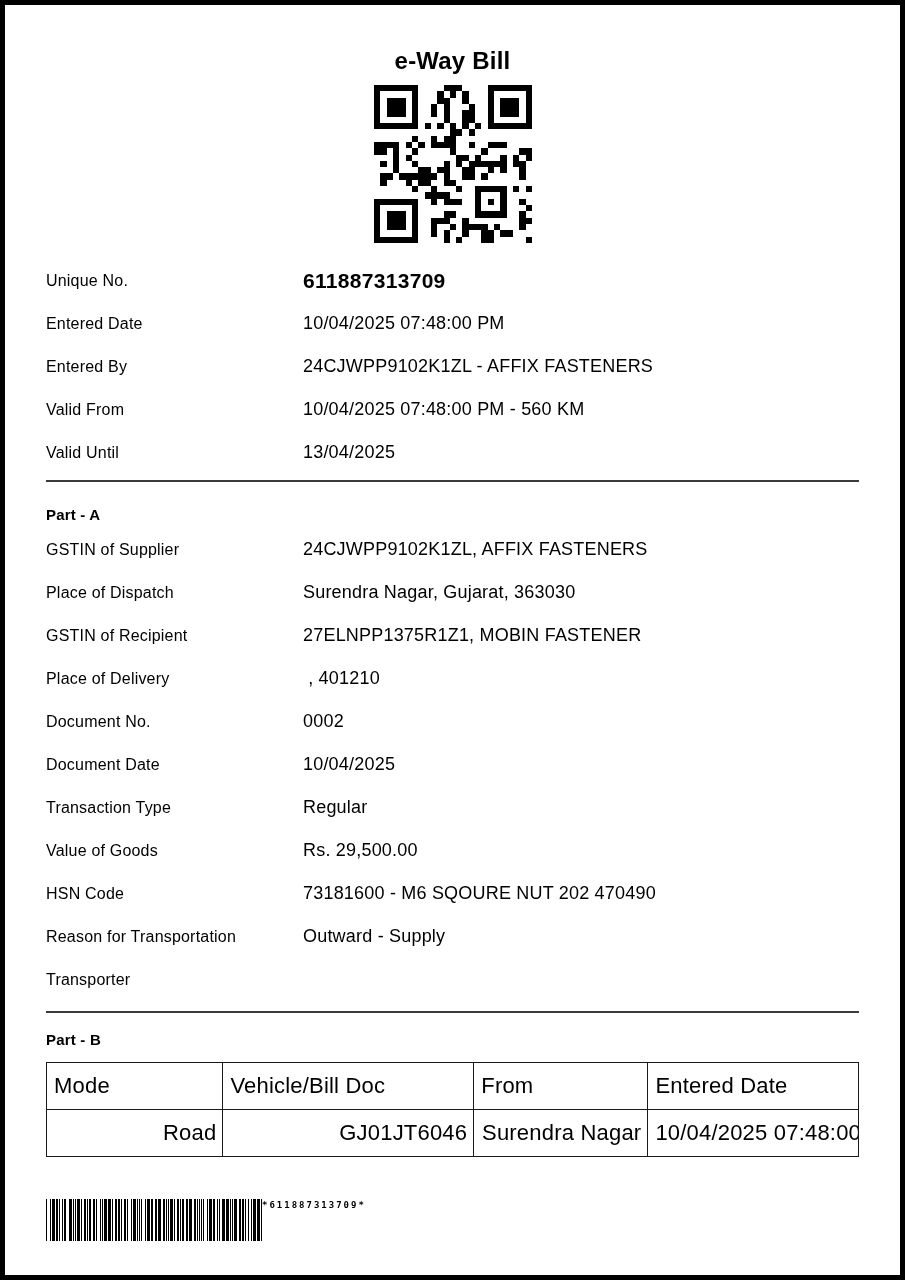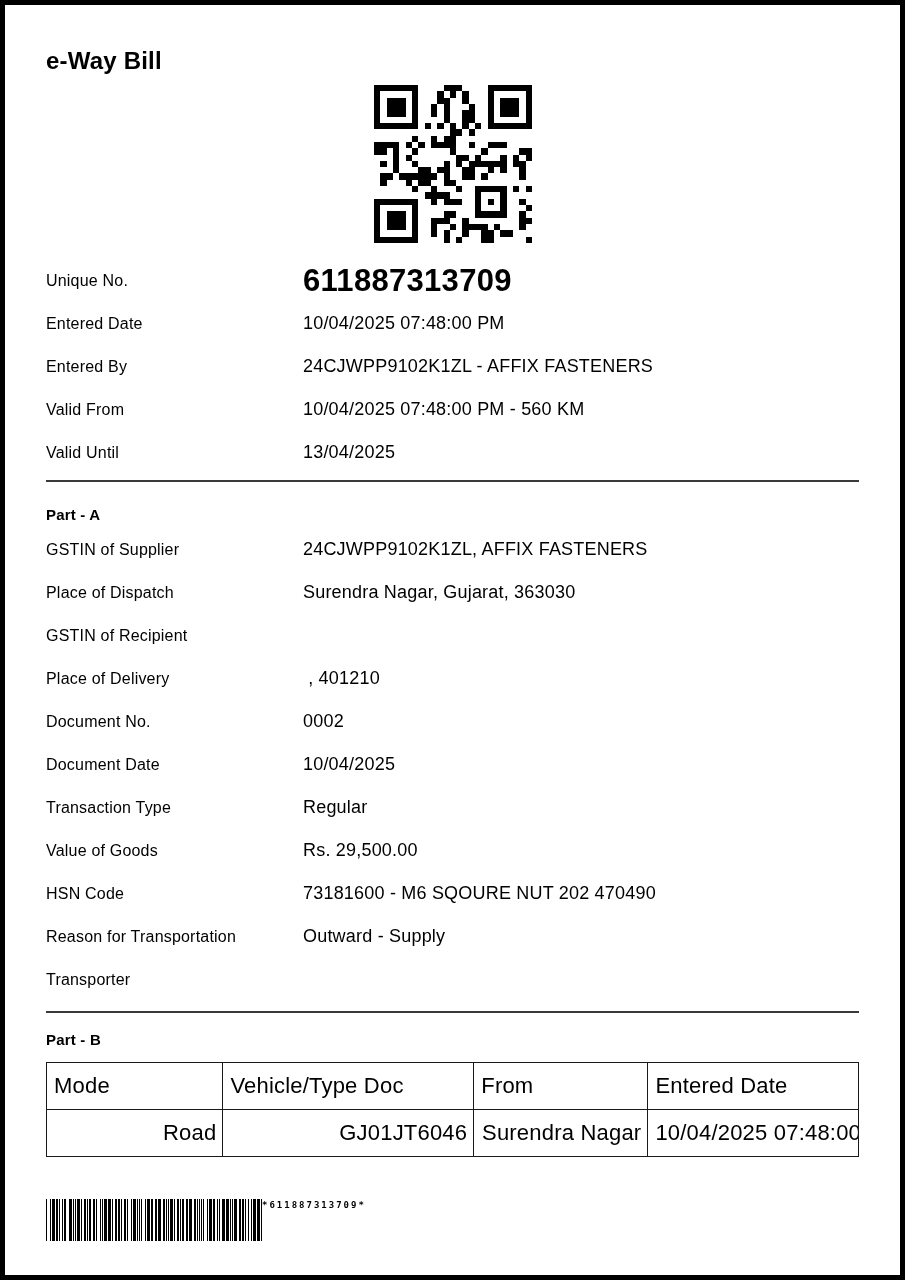--- a/index.html
+++ b/index.html
@@ -3,30 +3,30 @@
 <meta charset="utf-8">
 <style>
   html,body{margin:0;padding:0;background:#fff;}
   .page{
     width:905px;height:1280px;box-sizing:border-box;
     border:5px solid #000;background:#fff;color:#000;
     font-family:"Liberation Sans","DejaVu Sans",sans-serif;
     padding:24px 41px 0 41px;overflow:hidden;
   }
   .doc-title{
-    margin:18px 0 0 0;text-align:left;
+    margin:18px 0 0 0;text-align:center;
     font-size:24px;font-weight:bold;letter-spacing:.2px;line-height:28px;
   }
   .qr-wrap{width:158px;height:158px;margin:10px auto 0 auto;}
   .qr-wrap svg{display:block;width:158px;height:158px;}
   .fields{margin-top:16px;}
   .field-row{display:flex;align-items:center;height:43px;}
   .field-label{width:257px;flex:0 0 257px;font-size:16px;letter-spacing:.2px;}
   .field-value{font-size:18px;letter-spacing:.2px;white-space:pre-wrap;}
-  .field-row.primary .field-value{font-size:31px;font-weight:bold;letter-spacing:.3px;}
+  .field-row.primary .field-value{font-size:21px;font-weight:bold;letter-spacing:.3px;}
   .divider{border:none;border-top:2px solid #3a3a3a;margin:6px 0 0 0;}
   .divider.second{margin-top:10px;}
   .part-heading{margin:24px 0 0 0;font-size:15px;font-weight:bold;letter-spacing:.2px;}
   .part-heading.b{margin-top:18px;}
   .part-rows{margin-top:5px;}
   table.partb{
     width:100%;border-collapse:collapse;margin-top:14px;table-layout:fixed;
   }
   table.partb th,table.partb td{
     border:1.5px solid #1a1a1a;font-size:22px;font-weight:400;
@@ -349,20 +349,21 @@
     <div class="field-row">
       <span class="field-label">GSTIN of Supplier</span>
       <span class="field-value">24CJWPP9102K1ZL, AFFIX FASTENERS</span>
     </div>
     <div class="field-row">
       <span class="field-label">Place of Dispatch</span>
       <span class="field-value">Surendra Nagar, Gujarat, 363030</span>
     </div>
     <div class="field-row">
       <span class="field-label">GSTIN of Recipient</span>
+      <span class="field-value">27ELNPP1375R1Z1, MOBIN FASTENER</span>
     </div>
     <div class="field-row">
       <span class="field-label">Place of Delivery</span>
       <span class="field-value"> , 401210</span>
     </div>
     <div class="field-row">
       <span class="field-label">Document No.</span>
       <span class="field-value">0002</span>
     </div>
     <div class="field-row">
@@ -391,21 +392,21 @@
   </div>
 
   <hr class="divider second">
 
   <h2 class="part-heading b">Part - B</h2>
 
   <table class="partb">
     <thead>
       <tr>
         <th class="col-mode">Mode</th>
-        <th class="col-vehicle">Vehicle/Type Doc</th>
+        <th class="col-vehicle">Vehicle/Bill Doc</th>
         <th class="col-from">From</th>
         <th class="col-date">Entered Date</th>
       </tr>
     </thead>
     <tbody>
       <tr>
         <td>Road</td>
         <td>GJ01JT6046</td>
         <td>Surendra Nagar</td>
         <td>10/04/2025 07:48:00 PM</td>

